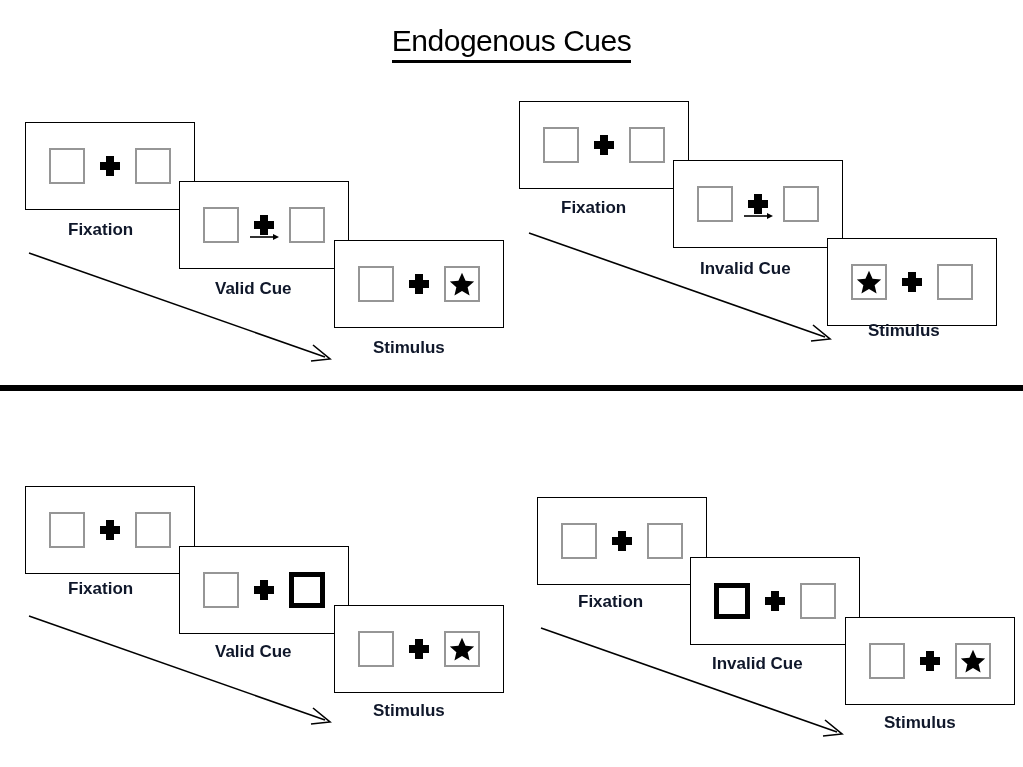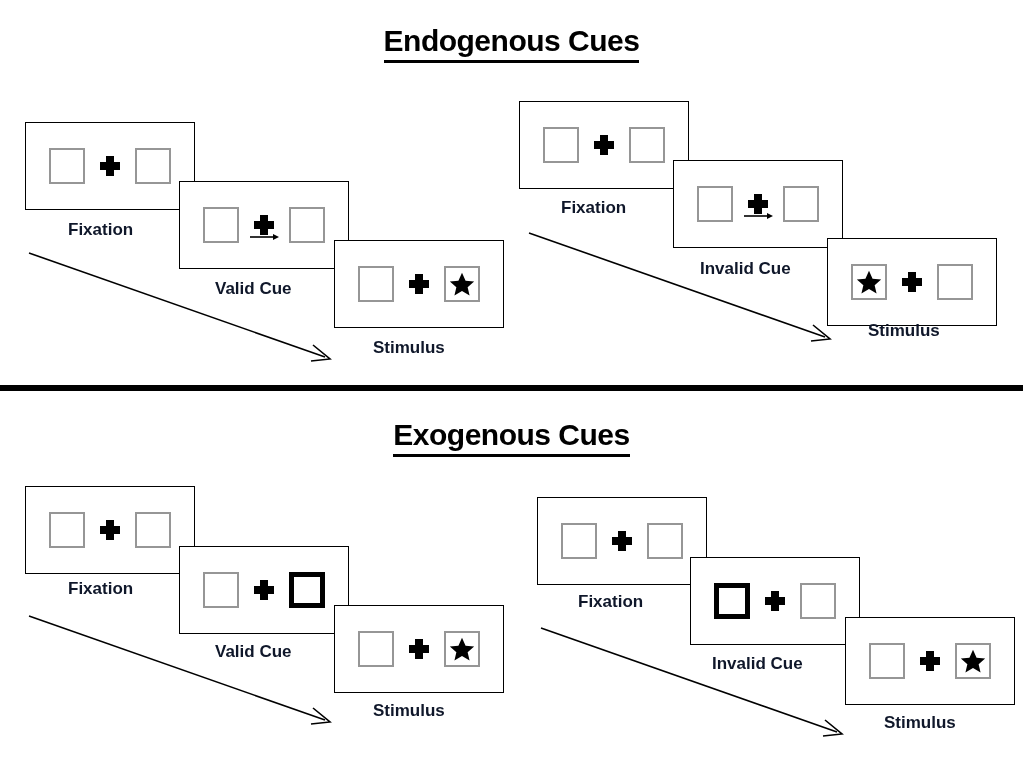--- a/index.html
+++ b/index.html
@@ -18,21 +18,21 @@
     background: #ffffff;
     overflow: hidden;
   }
 
   
   .section-title {
     position: absolute;
     width: 100%;
     left: 0;
     text-align: center;
-    font-weight: bold;
+    font-weight: normal;
     font-size: 30px;
     letter-spacing: -0.5px;
     line-height: 1;
     color: #000;
   }
   .section-title span {
     border-bottom: 3px solid #000;
     padding-bottom: 3px;
   }
 
@@ -229,23 +229,20 @@
   </div>
   <div class="caption" style="left:868px; top:322px;">Stimulus</div>
 
   <svg class="flow-arrow" style="left:525px; top:225px; width:320px; height:125px;" viewBox="0 0 320 125">
     <line x1="4" y1="8" x2="300" y2="112" stroke="#000" stroke-width="1.6"></line>
     <polyline points="288,100 305,114 286,116" fill="none" stroke="#000" stroke-width="1.6"></polyline>
   </svg>
 
   <div class="divider" style="top:385px;"></div>
 
-  <div class="section-title" style="top:420px;">
-    <span>Exogenous Cues</span>
-  </div>
 
   <div class="panel" style="left:25px; top:486px;">
     <div class="panel-inner">
       <div class="box"></div>
       <div class="plus"></div>
       <div class="box"></div>
     </div>
   </div>
   <div class="caption" style="left:68px; top:580px;">Fixation</div>
 

